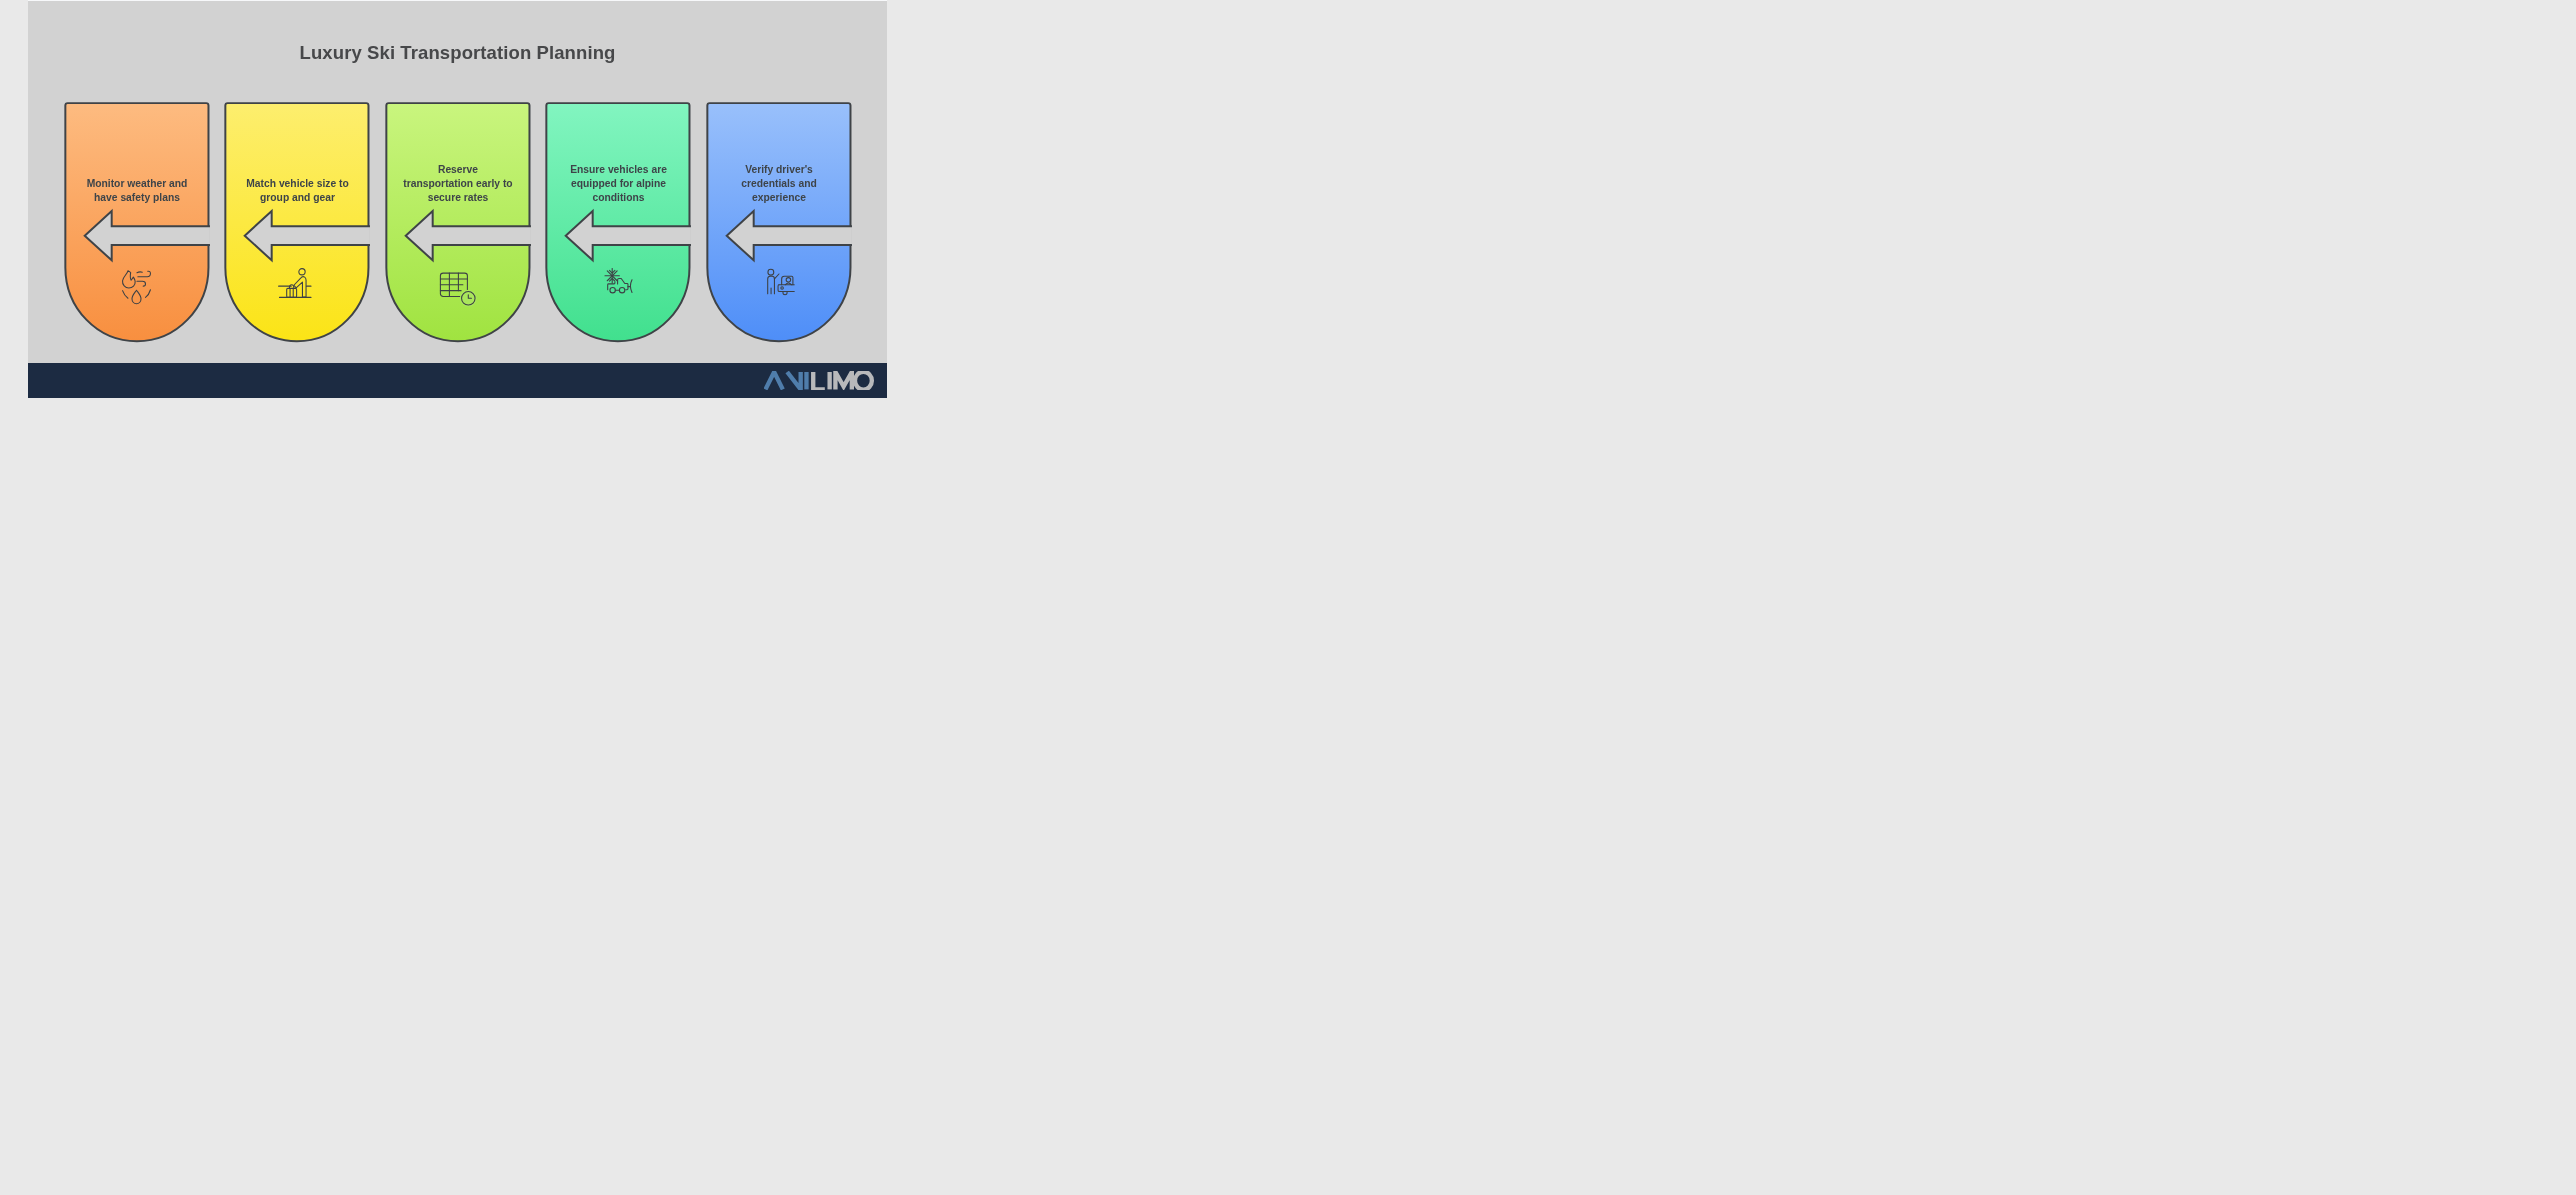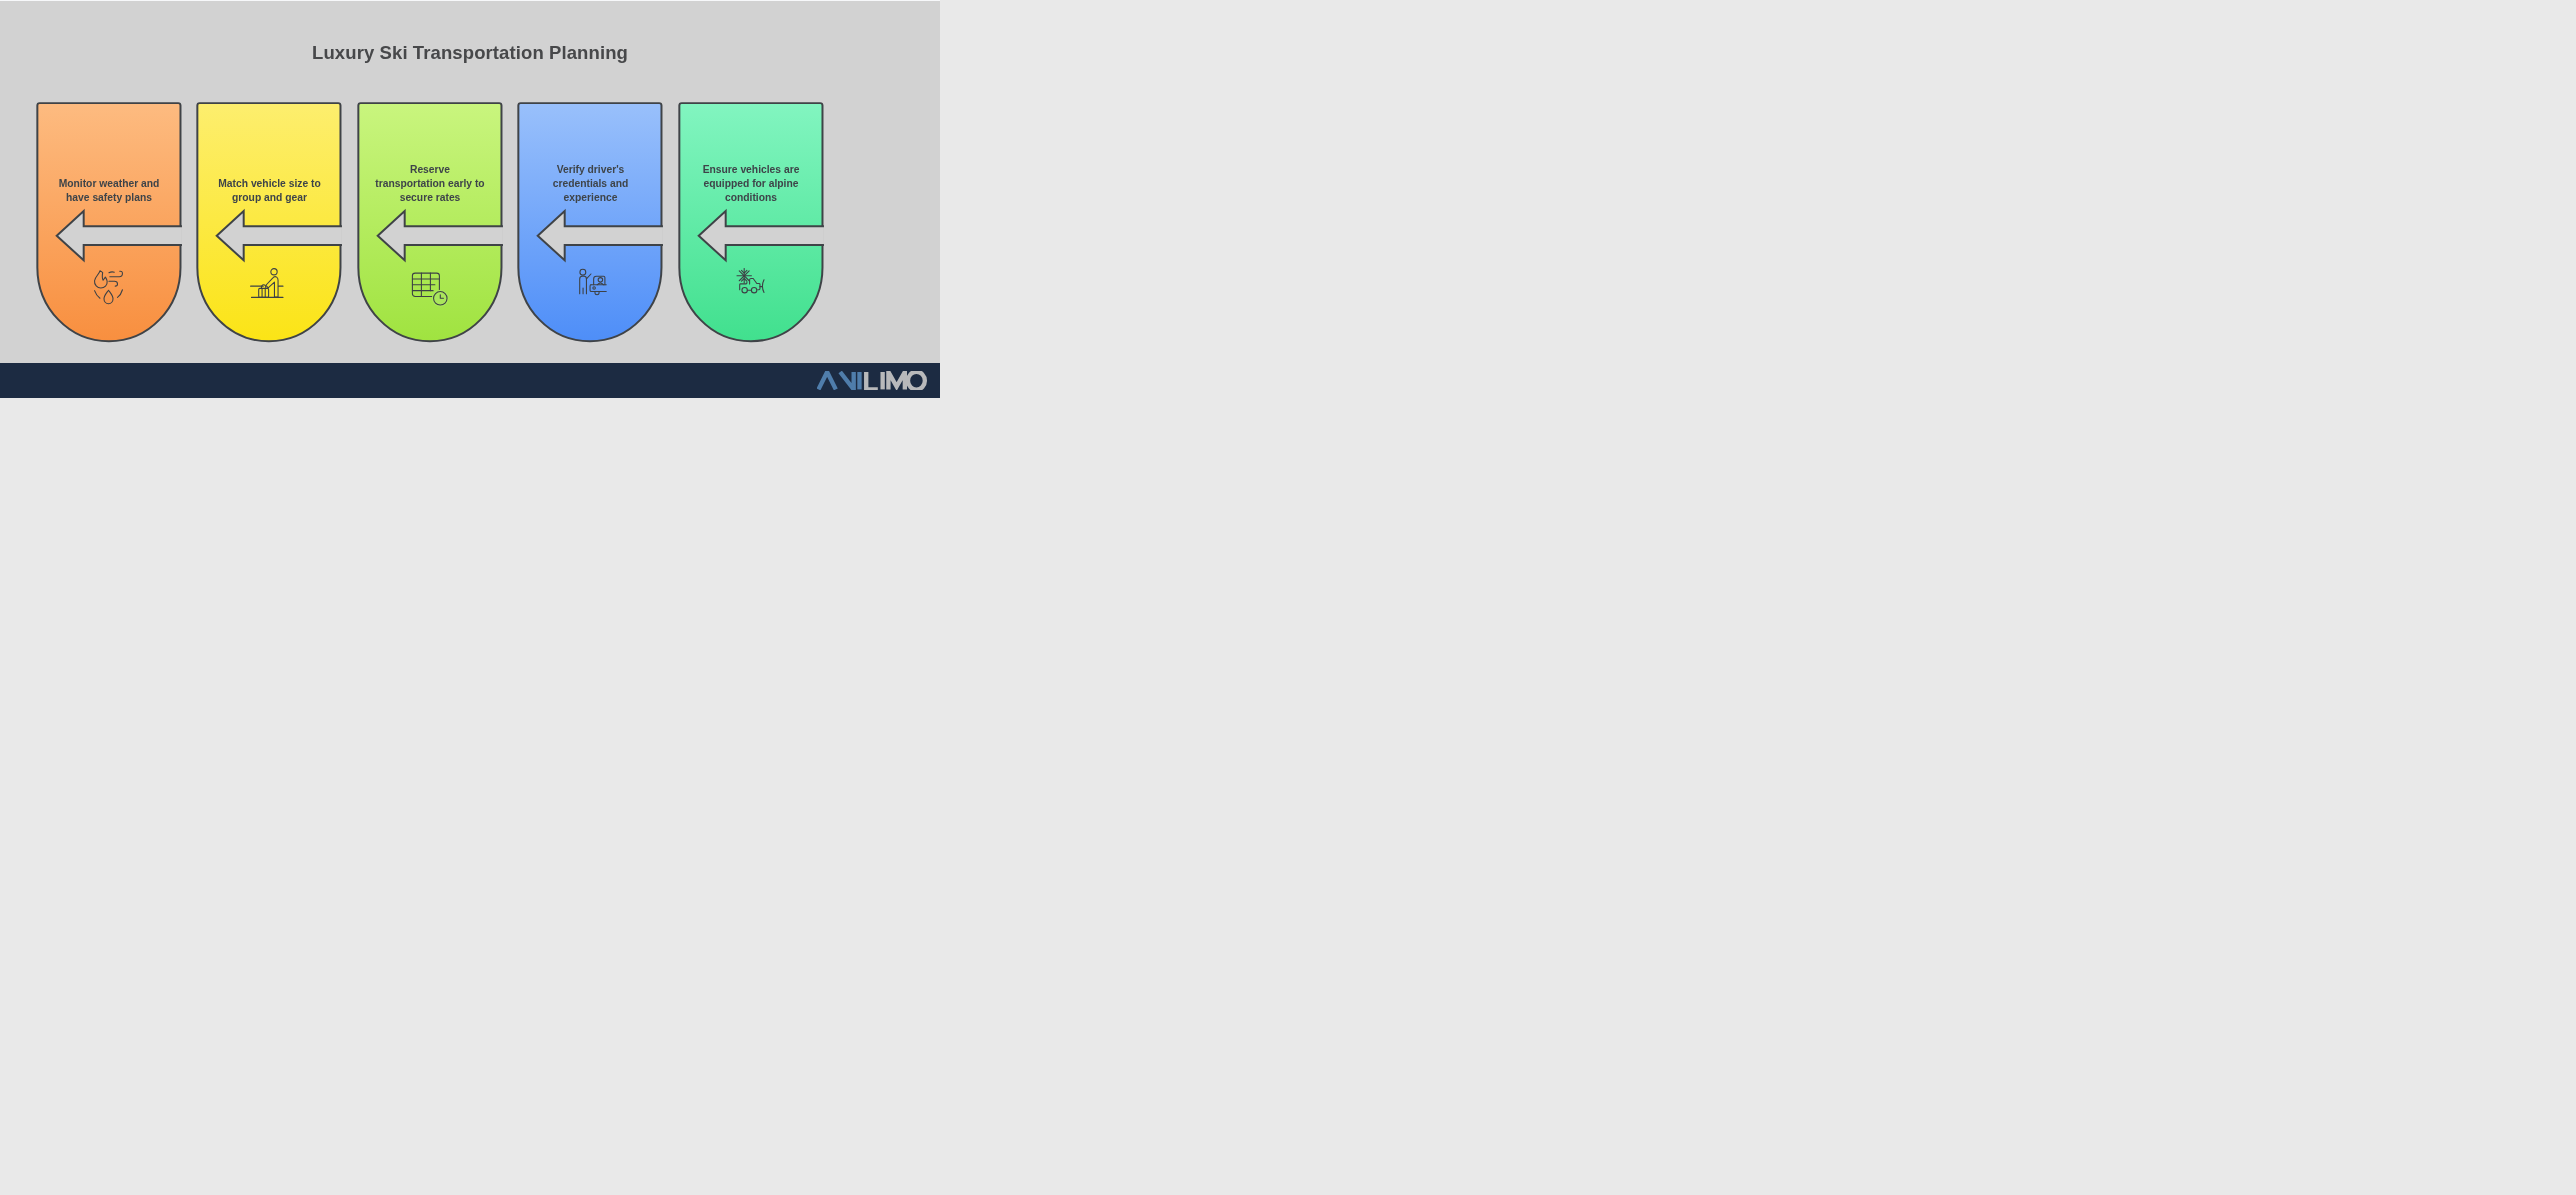--- a/index.html
+++ b/index.html
@@ -1,21 +1,22 @@
 <!DOCTYPE html>
 <html style="font-size:9.4px"><head>
 <meta charset="utf-8">
 <style>
   html,body{margin:0;padding:0;background:#e9e9e9;}
   .stage{
     position:relative;
-    width:940px;height:398px;
+    width:859px;height:398px;
     background:var(--bg,#d2d2d2);
     overflow:hidden;
     font-family:"Liberation Sans", sans-serif;
+    margin-left:28px;
   }
   .top-strip{position:absolute;left:0;top:0;right:0;height:1.2px;background:var(--top-strip,#f7f8fa);}
   .page-title{
     position:absolute;left:0;right:0;top:42px;
     margin:0;text-align:center;
     font-size:18.5px;line-height:22.3px;font-weight:bold;
     color:var(--title-color,#47484a);
     letter-spacing:0.1px;
   }
   .cards{
@@ -146,51 +147,20 @@
           <path d="M12,31 H72"></path>
           <path d="M12,44 H62"></path>
           <path d="M12,57 H58"></path>
           <path d="M32,18 V70"></path>
           <path d="M52,18 V57"></path>
         </g>
         <circle class="halo-fill" cx="74" cy="74" r="19"></circle>
         <g class="icon-stroke">
           <circle cx="74" cy="74" r="15"></circle>
           <path d="M74,66 V74 H81"></path>
-        </g>
-      </svg>
-    </div>
-
-    <div class="step-card" style="--g1: #99c0fb; --g2: #4e8ef8;">
-      <svg class="card-svg" width="149" height="243" viewBox="-4 -3 254 413">
-        <defs>
-          <linearGradient id="grad4" x1="0" y1="0" x2="0" y2="1">
-            <stop offset="0" class="g1"></stop>
-              <stop offset="1" class="g2"></stop>
-          </linearGradient>
-        </defs>
-        <path class="card-shape" fill="url(#grad4)" d="M 4 0 L 240 0 Q 244 0 244 4 L 244 280 A 122 126 0 0 1 0 280 L 0 4 Q 0 0 4 0 Z"></path>
-        <path class="card-arrow" d="M 246.5 210 L 79 210 L 79 184 L 33 226 L 79 268 L 79 242 L 246.5 242"></path>
-      </svg>
-      <div class="step-text">Verify driver's
-credentials and
-experience</div>
-      <svg class="step-icon" viewBox="0 0 100 100">
-        <g class="icon-stroke">
-          <circle cx="33" cy="16" r="6.5"></circle>
-          <path d="M26,64 V31 Q26,25 32,25 H36 Q41,25 41,31 V64"></path>
-          <path d="M33.5,51 V64"></path>
-          <path d="M41,31 L51,20"></path>
-          <path d="M51,44 H85"></path>
-          <path d="M57,44 V31 Q57,25 63,25 H79 Q82,25 82,28 V44"></path>
-          <circle cx="72" cy="33" r="5"></circle>
-          <path d="M65,44 Q72,36 79,44"></path>
-          <path d="M51,44 Q49,44 49,47 V56 Q49,59 52,59 H85"></path>
-          <circle cx="58" cy="51" r="2.8"></circle>
-          <path d="M60,59 V63 Q60,66 64.5,66 Q69,66 69,63 V59"></path>
         </g>
       </svg>
     </div>
 
     <div class="step-card" style="--g1: #82f5c0; --g2: #41e08e;">
       <svg class="card-svg" width="149" height="243" viewBox="-4 -3 254 413">
         <defs>
           <linearGradient id="grad3" x1="0" y1="0" x2="0" y2="1">
             <stop offset="0" class="g1"></stop>
               <stop offset="1" class="g2"></stop>
@@ -210,20 +180,51 @@
           <path d="M47,13 L25,35"></path>
           <path d="M30,12 L36,18 L42,12"></path>
           <path d="M30,36 L36,30 L42,36"></path>
           <path d="M26,55 V44 Q26,42 28,42 H40 Q42,42 42,40 V38"></path>
           <path d="M48,42 V33 Q48,30 51,30 H56 L64,41 H69 Q71,41 71,43 V53 Q71,55 69,55 H66"></path>
           <circle cx="37" cy="56" r="6"></circle>
           <circle cx="58" cy="56" r="6"></circle>
           <path d="M43,56 H52"></path>
           <path d="M71,48 H76"></path>
           <path d="M80,33 Q73,47 80,61"></path>
+        </g>
+      </svg>
+    </div>
+
+    <div class="step-card" style="--g1: #99c0fb; --g2: #4e8ef8;">
+      <svg class="card-svg" width="149" height="243" viewBox="-4 -3 254 413">
+        <defs>
+          <linearGradient id="grad4" x1="0" y1="0" x2="0" y2="1">
+            <stop offset="0" class="g1"></stop>
+              <stop offset="1" class="g2"></stop>
+          </linearGradient>
+        </defs>
+        <path class="card-shape" fill="url(#grad4)" d="M 4 0 L 240 0 Q 244 0 244 4 L 244 280 A 122 126 0 0 1 0 280 L 0 4 Q 0 0 4 0 Z"></path>
+        <path class="card-arrow" d="M 246.5 210 L 79 210 L 79 184 L 33 226 L 79 268 L 79 242 L 246.5 242"></path>
+      </svg>
+      <div class="step-text">Verify driver's
+credentials and
+experience</div>
+      <svg class="step-icon" viewBox="0 0 100 100">
+        <g class="icon-stroke">
+          <circle cx="33" cy="16" r="6.5"></circle>
+          <path d="M26,64 V31 Q26,25 32,25 H36 Q41,25 41,31 V64"></path>
+          <path d="M33.5,51 V64"></path>
+          <path d="M41,31 L51,20"></path>
+          <path d="M51,44 H85"></path>
+          <path d="M57,44 V31 Q57,25 63,25 H79 Q82,25 82,28 V44"></path>
+          <circle cx="72" cy="33" r="5"></circle>
+          <path d="M65,44 Q72,36 79,44"></path>
+          <path d="M51,44 Q49,44 49,47 V56 Q49,59 52,59 H85"></path>
+          <circle cx="58" cy="51" r="2.8"></circle>
+          <path d="M60,59 V63 Q60,66 64.5,66 Q69,66 69,63 V59"></path>
         </g>
       </svg>
     </div>
 
   </div>
 
   <div class="footer">
     <svg class="brand-logo" width="111" height="19.4" viewBox="0 0 230 40" role="img" aria-label="AVILIMO">
       <g class="lg lg-b">
         <path d="M3,38 L21,2 L39,38"></path>

